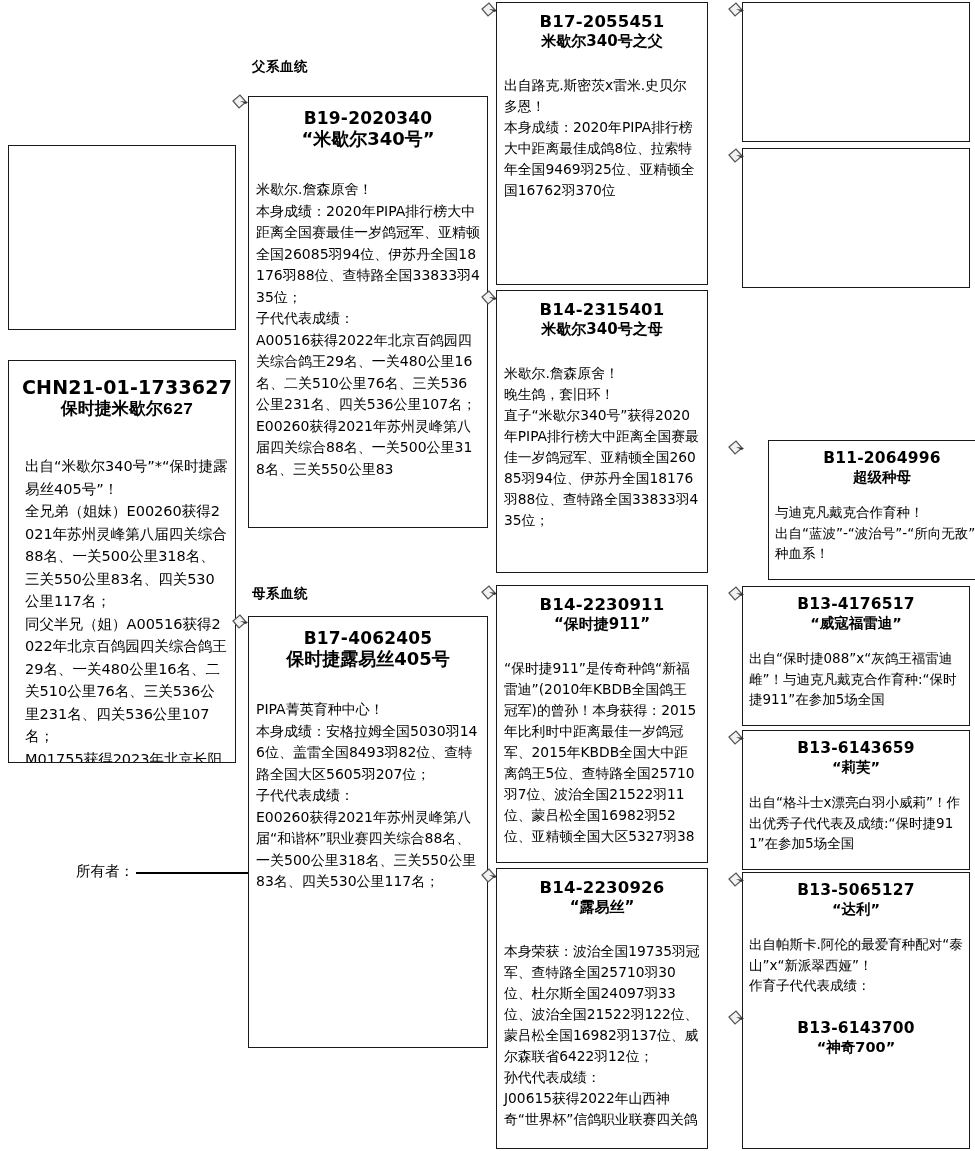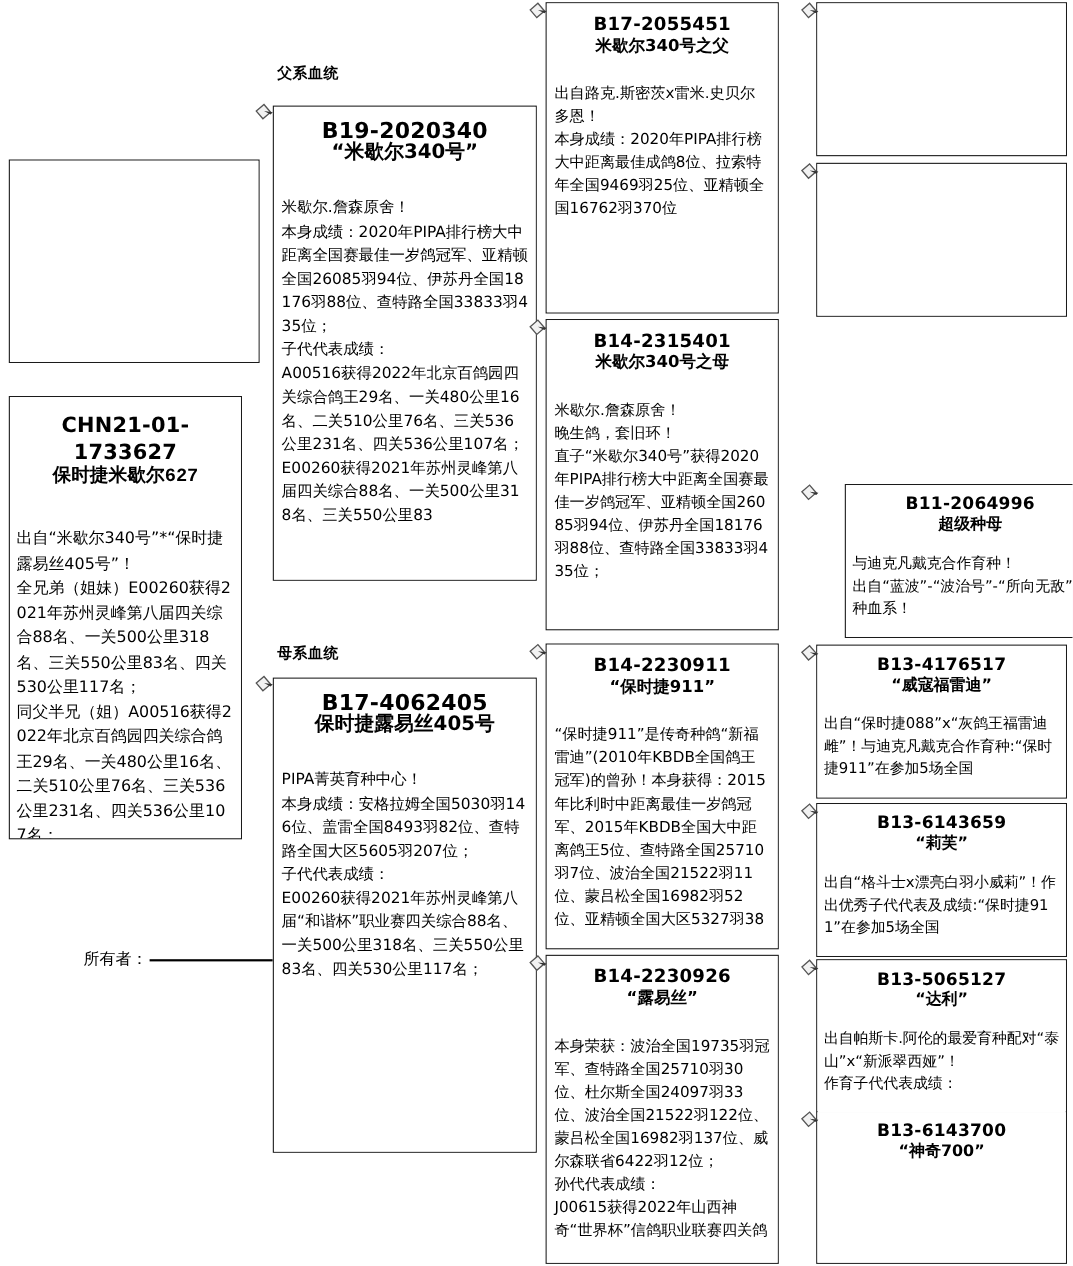--- a/index.html
+++ b/index.html
@@ -43,29 +43,29 @@
     font-weight:bold;
     color:#000;
   }
   .body-txt{
     color:#000;
     white-space:pre-wrap;
     word-break:break-all;
   }
 
   
-  .c-subject{left:8px;top:360px;width:212px;height:403px;}
+  .c-subject{left:8px;top:360px;width:228px;height:403px;padding-left:10px;}
   .c-subject .ring{font-size:19px;padding-top:14px;line-height:24px;}
   .c-subject .nickname{font-size:17px;line-height:22px;font-family:Liberation Mono, monospace;}
   .c-subject .body-txt{font-size:14.5px;line-height:22.5px;padding:34px 6px 0 6px;}
 
   .c-empty-left{left:8px;top:145px;width:228px;height:185px;}
 
   .c-gen1{left:248px;width:240px;}
-  .c-gen1 .ring{font-size:20px;padding-top:10px;line-height:22px;}
+  .c-gen1 .ring{font-size:17px;padding-top:10px;line-height:22px;}
   .c-gen1 .nickname{font-size:18px;line-height:20px;}
   .c-gen1 .body-txt{font-size:14px;line-height:21.5px;padding:30px 7px 0 7px;}
 
   .c-sire{top:96px;height:432px;}
   .c-dam{top:616px;height:432px;}
 
   .c-gen2{left:496px;width:212px;}
   .c-gen2 .ring{font-size:16.5px;padding-top:8px;line-height:21px;}
   .c-gen2 .nickname{font-size:15px;line-height:19px;}
   .c-gen2 .body-txt{font-size:13.8px;line-height:21px;padding:24px 7px 0 7px;}

